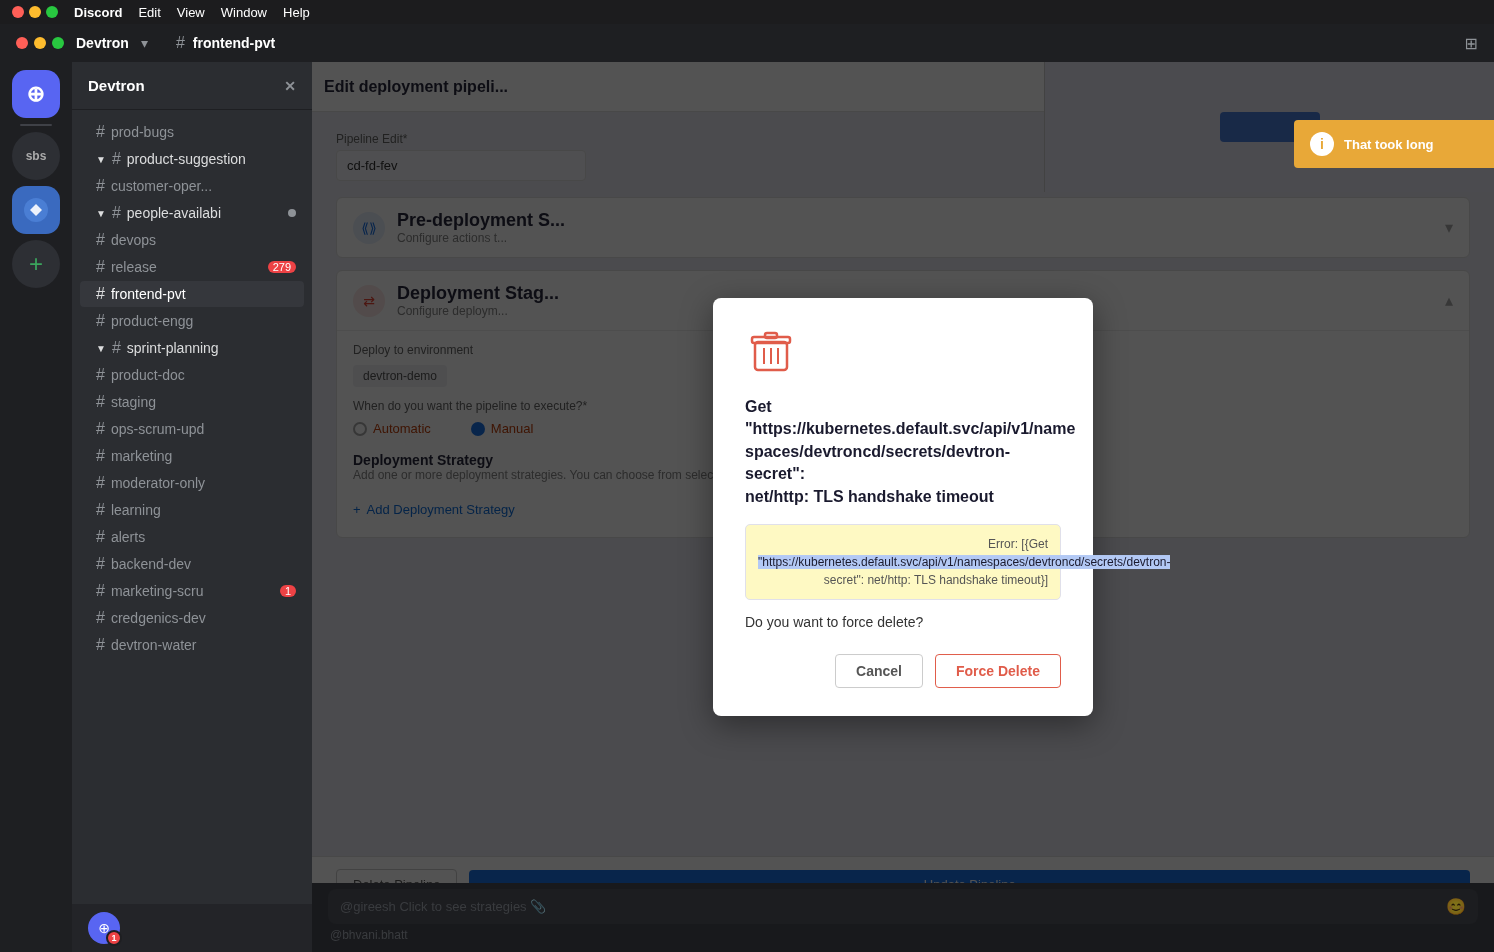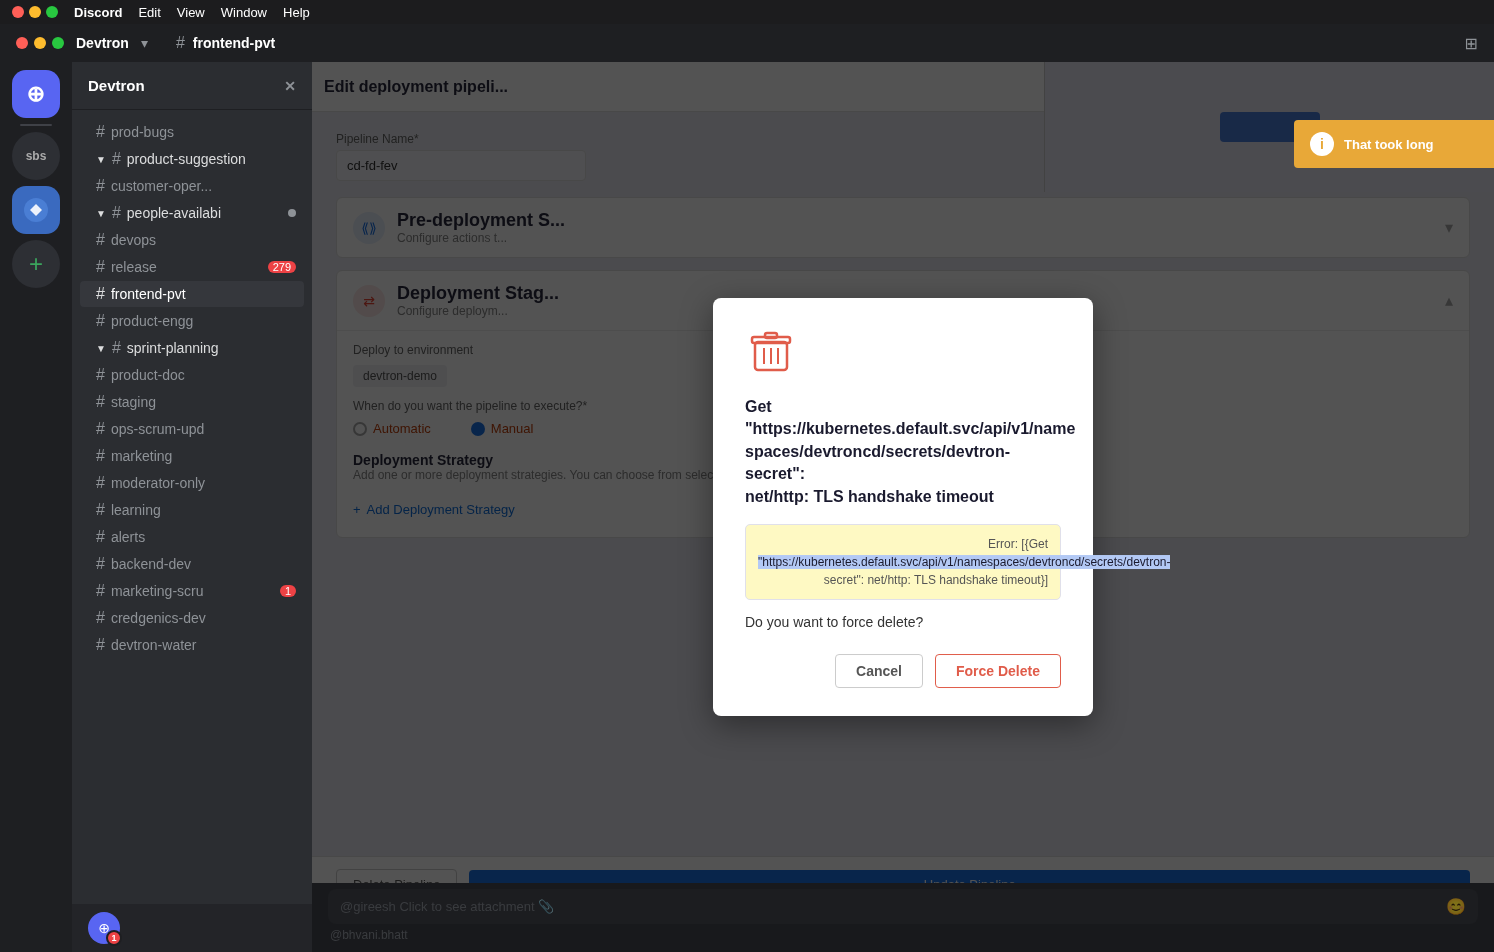--- a/index.html
+++ b/index.html
@@ -722,21 +722,21 @@
           </div>
         </div>
 
         <div class="dp-header">
           <span>Edit deployment pipeli...</span>
           <span class="dp-close">×</span>
         </div>
 
         <div class="dp-body">
           <div>
-            <div class="dp-field-label">Pipeline Name*</div>
+            <div class="dp-field-label">Pipeline Edit*</div>
             <div class="dp-field-input">cd-fd-fev</div>
           </div>
 
           <div class="dp-section">
             <div class="dp-section-header">
               <div class="dp-section-left">
                 <div class="dp-section-icon" style="background:#e8f0fe;color:#1a73e8;">⟪⟫</div>
                 <div class="dp-section-info">
                   <div class="dp-section-title">Pre-deployment S...</div>
                   <div class="dp-section-subtitle">Configure actions t...</div>
@@ -831,21 +831,21 @@
         </div>
       </div>
 
       <div class="toast">
         <div class="toast-icon">i</div>
         <span class="toast-text">That took long</span>
       </div>
 
       <div style="position:absolute;bottom:0;left:0;right:0;background:#313338;padding:6px 16px;">
         <div style="background:#383a40;border-radius:8px;padding:8px 12px;display:flex;align-items:center;gap:8px;">
-          <span style="color:#72767d;font-size:13px;">@gireesh Click to see attachment 📎</span>
+          <span style="color:#72767d;font-size:13px;">@gireesh Click to see strategies 📎</span>
           <span style="margin-left:auto;color:#72767d;font-size:16px;">😊</span>
         </div>
         <div style="padding:4px 2px;font-size:12px;color:#72767d;">@bhvani.bhatt</div>
       </div>
 
     </div>
 
   </div>
 </div>
 

